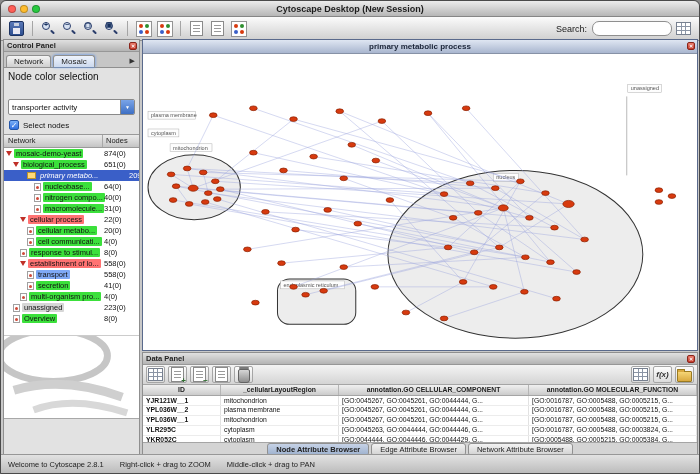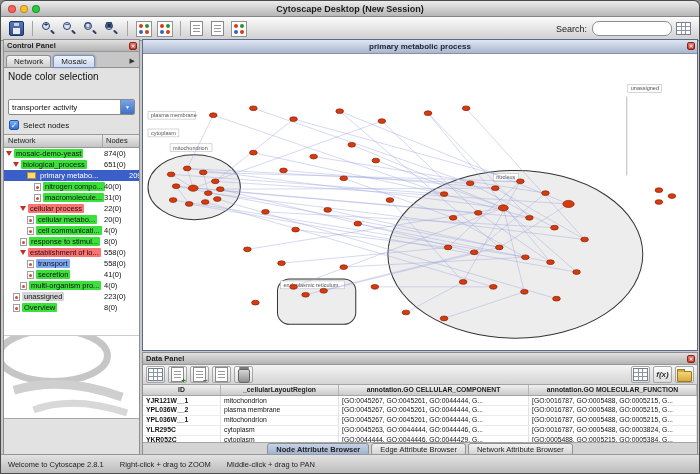--- a/index.html
+++ b/index.html
@@ -65,21 +65,21 @@
   .indent{display:inline-block;flex:none;}
   .tri{width:0;height:0;border-left:3.5px solid transparent;border-right:3.5px solid transparent;border-top:5px solid #c03028;margin-right:2px;flex:none;}
   .leaf-icon{width:7px;height:8px;background:#fff;border:1px solid #a0a0a0;margin-right:2px;position:relative;flex:none;box-sizing:border-box;}
   .leaf-icon::after{content:"";position:absolute;left:1px;top:2px;width:3px;height:3px;border-radius:50%;background:#d04a3a;}
   .folder-icon{width:9px;height:7px;background:#ffd978;border:1px solid #b8922e;margin-right:2px;flex:none;box-sizing:border-box;}
   .chip{padding:0 2px;border-radius:1px;flex:none;}
   .c-green{background:#3be03b;}
   .c-red{background:#ff7272;}
   .c-blue{background:#7fa9f5;}
   .c-gray{background:#d6d6d6;}
-  .c-sel{background:transparent;color:#fff;}
+  .c-sel{background:transparent;color:#fff;font-style:italic;}
   .count{position:absolute;left:100px;font-size:7.5px;}
   .tree-row.sel .count{color:#fff;padding-left:25px;}
   .overview-thumb{height:82px;background:#fff;border-top:1px solid #ccc;flex:none;overflow:hidden;}
   .cp-filler{flex:1;background:#e2e2e2;border-top:1px solid #a8a8a8;}
 
   
   .network-view{position:absolute;left:141px;top:38px;width:556px;height:312px;border:1px solid #5a6a8c;background:#a3a3a3;box-sizing:border-box;display:flex;flex-direction:column;}
   .net-titlebar{height:13px;background:linear-gradient(#dfe6f2,#a9b6cf);border-bottom:1px solid #8792a6;font-size:8px;font-weight:bold;text-align:center;line-height:13px;color:#1a2438;position:relative;flex:none;}
   .net-close{position:absolute;right:2px;top:2px;width:8px;height:8px;background:linear-gradient(#e97a6a,#c43a2a);border:1px solid #8a241a;border-radius:2px;color:#fff;font-size:5px;line-height:7px;text-align:center;box-sizing:border-box;}
   .net-canvas{flex:1;position:relative;background:#fff;}
@@ -204,20 +204,26 @@
           <span class="indent" style="width: 9px;"></span>
           <span class="tri"></span>
           <span class="chip c-green">biological_process</span>
           <span class="count">651(0)</span>
         </div>
         <div class="tree-row sel">
           <span class="indent" style="width: 23px;"></span>
           <span class="folder-icon"></span>
           <span class="chip c-sel">primary metabo...</span>
           <span class="count">209(0)</span>
+        </div>
+        <div class="tree-row">
+          <span class="indent" style="width: 30px;"></span>
+          <span class="leaf-icon"></span>
+          <span class="chip c-green">nucleobase...</span>
+          <span class="count">64(0)</span>
         </div>
         <div class="tree-row">
           <span class="indent" style="width: 30px;"></span>
           <span class="leaf-icon"></span>
           <span class="chip c-green">nitrogen compo...</span>
           <span class="count">40(0)</span>
         </div>
         <div class="tree-row">
           <span class="indent" style="width: 30px;"></span>
           <span class="leaf-icon"></span>

